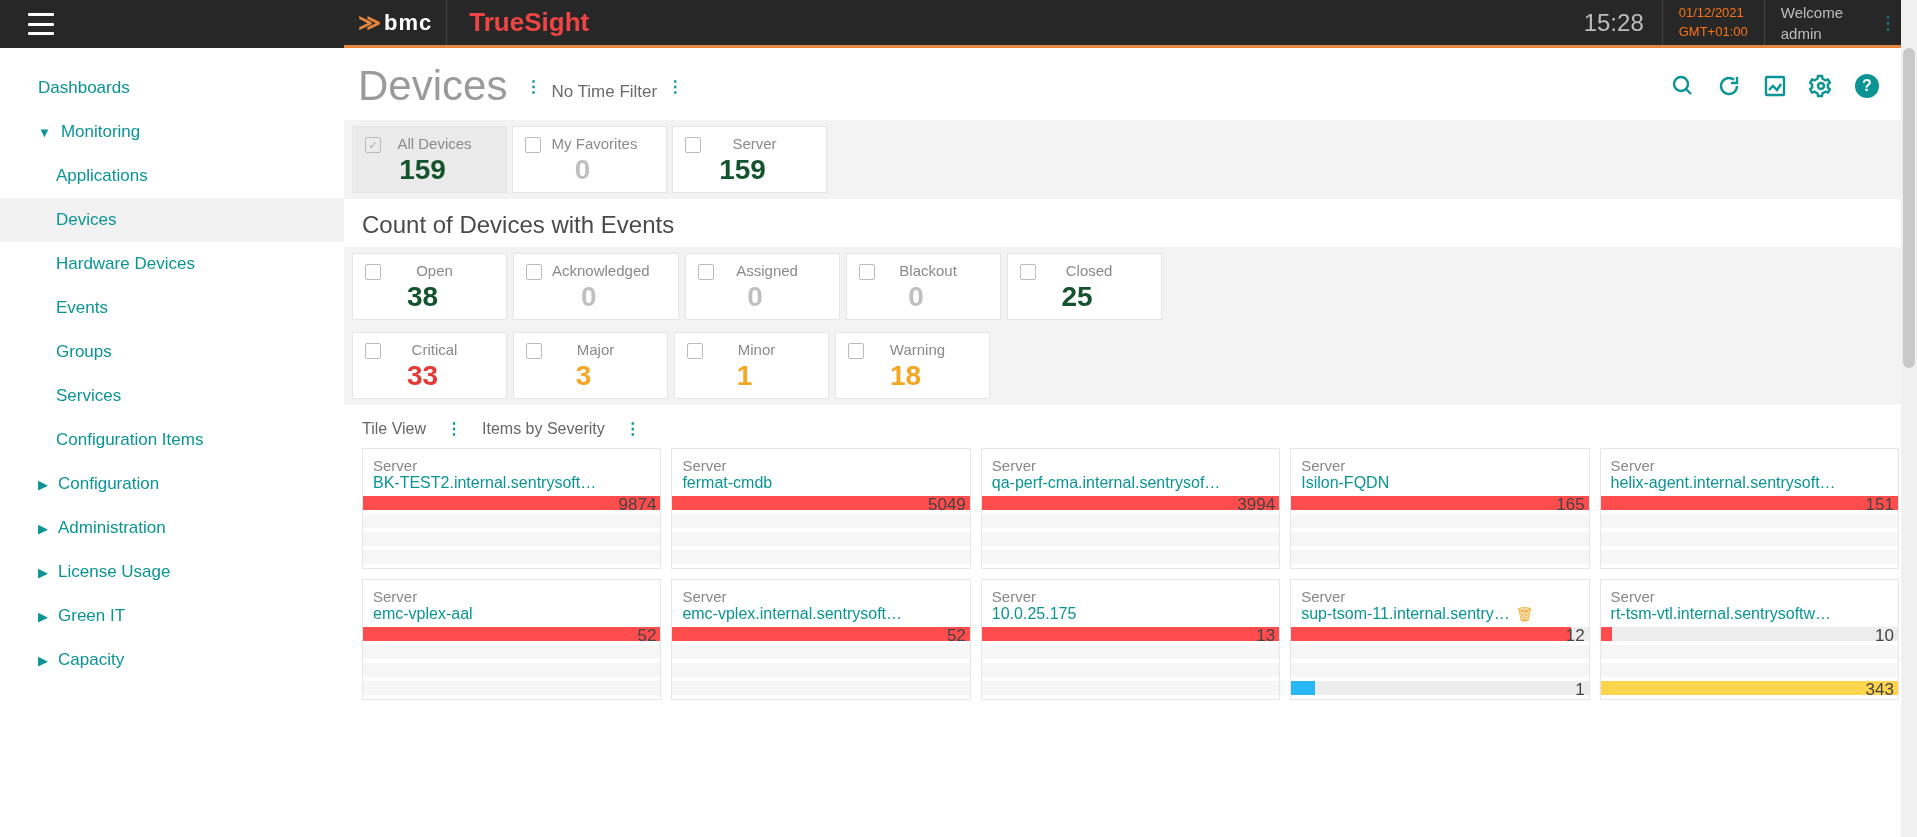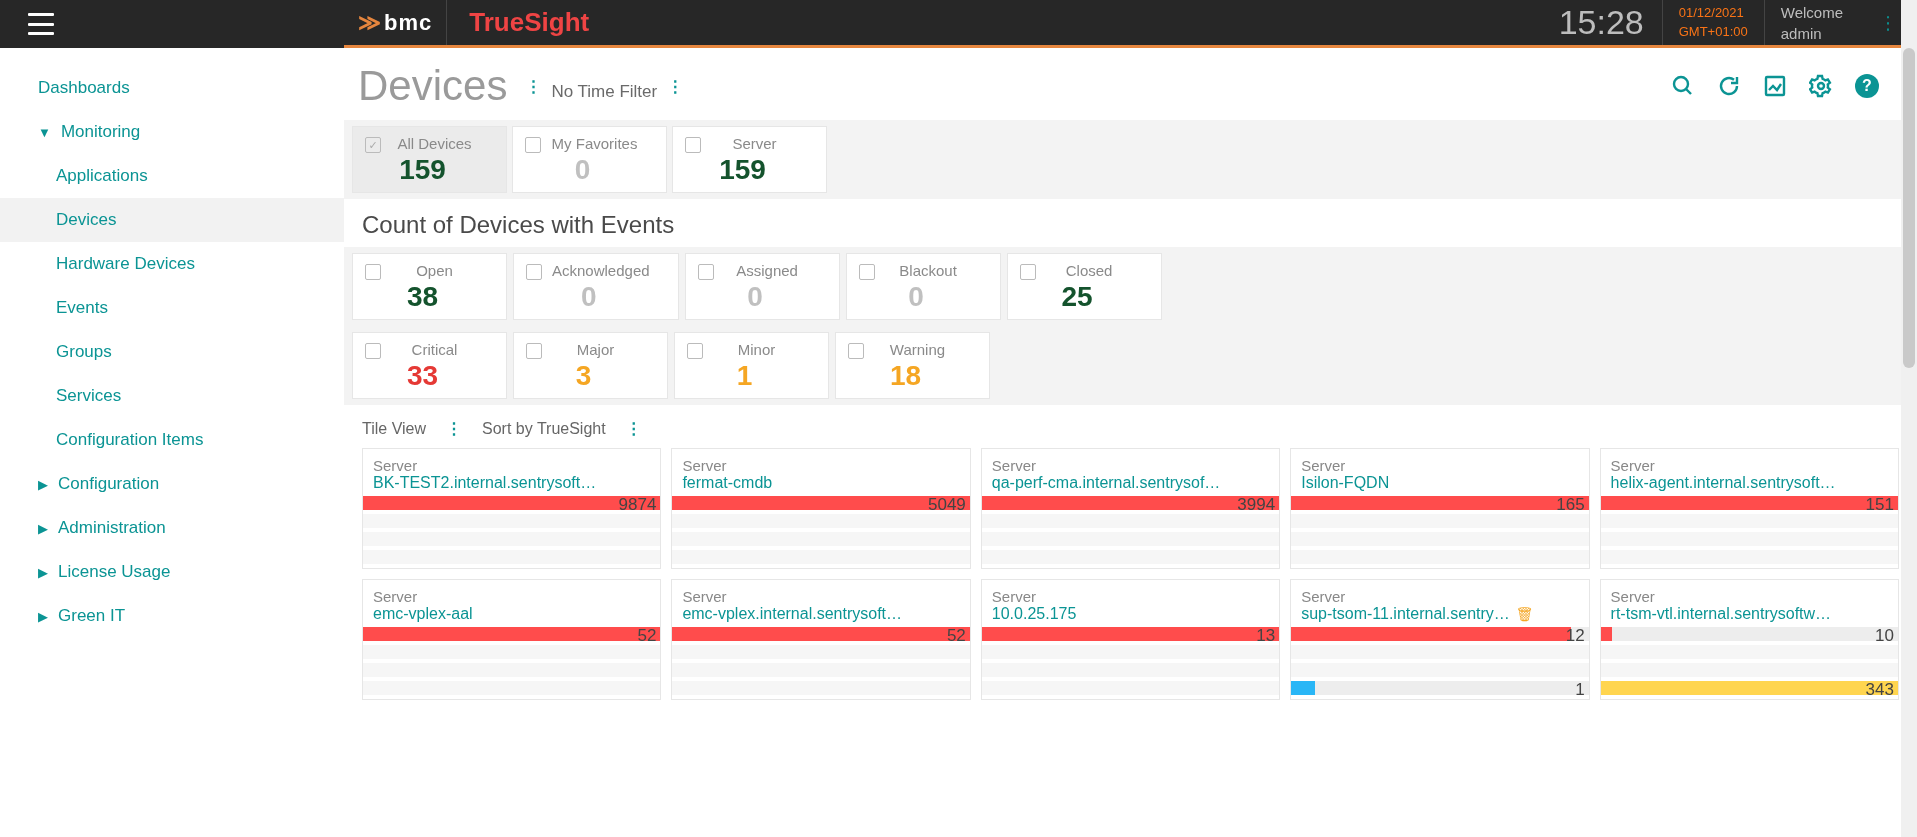--- a/index.html
+++ b/index.html
@@ -18,21 +18,21 @@
   .nav-item.top .caret-right::before { content:"▶"; }
   .nav-item.hdr { color:#0b9494; }
   .main { flex: 1; display:flex; flex-direction:column; background:#fff; }
   .topbar { height: 48px; background:#272727; display:flex; align-items:center; color:#e6863e; border-bottom:3px solid #e6863e; }
   .brand { display:flex; align-items:center; padding:0 14px; height:100%; }
   .brand-icon { color:#e6863e; font-weight:bold; font-size:22px; margin-right:6px; letter-spacing:-3px;}
   .brand-text { color:#fff; font-weight:bold; font-size:22px; letter-spacing:1px;}
   .vdiv { width:1px; height:100%; background:#444; }
   .appname { padding:0 22px; color:#ef4444; font-size:26px; font-weight:600; }
   .topbar-spacer { flex:1; }
-  .tb-clock { color:#bdbdbd; font-size:34px; font-weight:300; padding:0 18px;text-align:center; }
+  .tb-clock { color:#bdbdbd; font-size:24px; font-weight:300; padding:0 18px;text-align:center; }
   .tb-date { color:#f97316; font-size:13px; line-height:1.4; padding:0 16px; }
   .tb-welcome { color:#bdbdbd; font-size:15px; line-height:1.4; padding:0 16px; }
   .tb-dots { color:#0b9494; font-size:18px; padding:0 20px; cursor:pointer; }
   .page-header { display:flex; align-items:center; padding:14px 18px 10px 14px; }
   .page-title { font-size:42px; font-weight:300; color:#9a9a9a; padding-right:8px; }
   .h-dots { color:#0b9494; font-size:16px; font-weight:bold; padding:0 10px; cursor:pointer; }
   .h-label { color:#6a6a6a; font-size:17px;margin-top:12px; }
   .h-spacer { flex:1; }
   .h-icons { display:flex; gap:22px; align-items:center; padding-right:20px; }
   .h-icon { width:24px; height:24px; color:#0b9494; cursor:pointer; display:flex; align-items:center; justify-content:center; }
@@ -106,20 +106,24 @@
           <span>Administration</span>
         </div>
       <div class="nav-item top hdr">
           <span class="caret caret-right"></span>
           <span>License Usage</span>
         </div>
       <div class="nav-item top hdr">
           <span class="caret caret-right"></span>
           <span>Green IT</span>
         </div>
+      <div class="nav-item top hdr">
+          <span class="caret caret-right"></span>
+          <span>Capacity</span>
+        </div>
     </div>
   </div>
 
   <div class="main">
     <div class="topbar">
       <div class="brand">
         <span class="brand-icon">≫</span>
         <span class="brand-text">bmc</span>
       </div>
       <div class="vdiv"></div>
@@ -240,21 +244,21 @@
         <div class="card">
           <div class="chk"></div>
       <div class="card-lbl">Warning</div>
       <div class="card-val val-orange">18</div>
         </div>
       </div>
 
     <div class="view-row">
       <span>Tile View</span>
       <span class="h-dots">⋮</span>
-      <span>Sort by TrueSight</span>
+      <span>Items by Severity</span>
       <span class="h-dots">⋮</span>
     </div>
 
     <div class="tiles" id="tiles">
         <div class="tile">
           <div class="tile-top">
       <div class="tile-type">Server</div>
       <div class="tile-name-row">
               <div class="tile-name">BK-TEST2.internal.sentrysoft…</div>
             </div>

